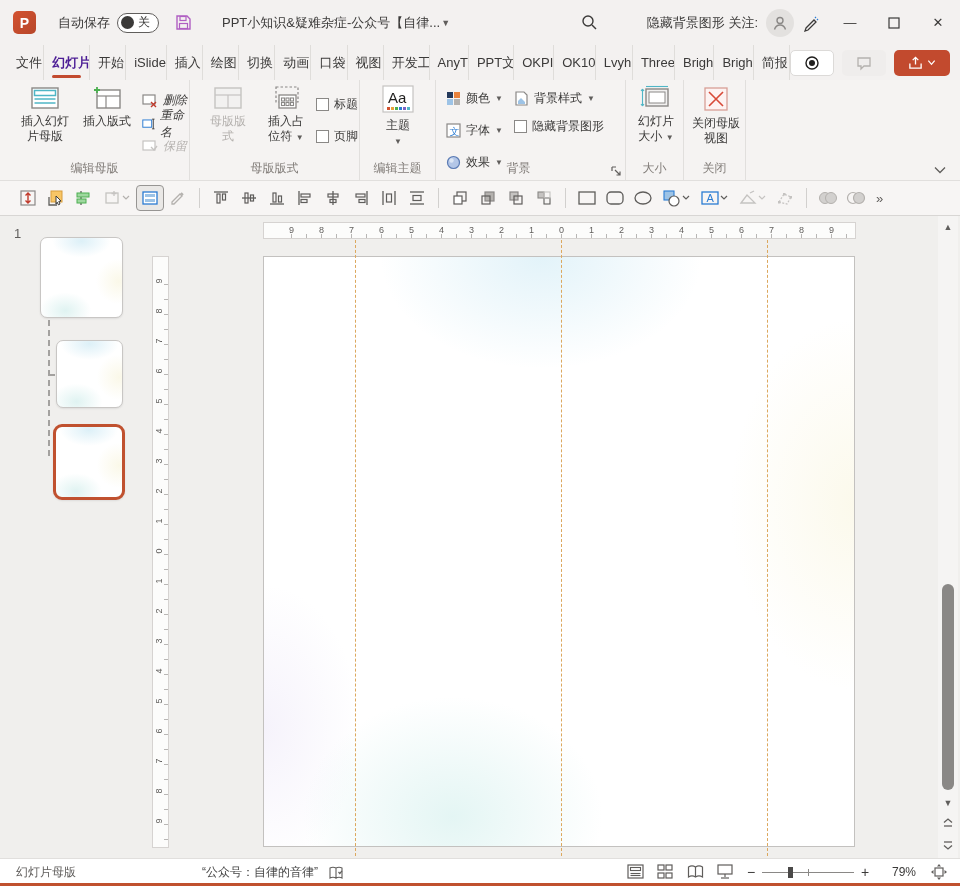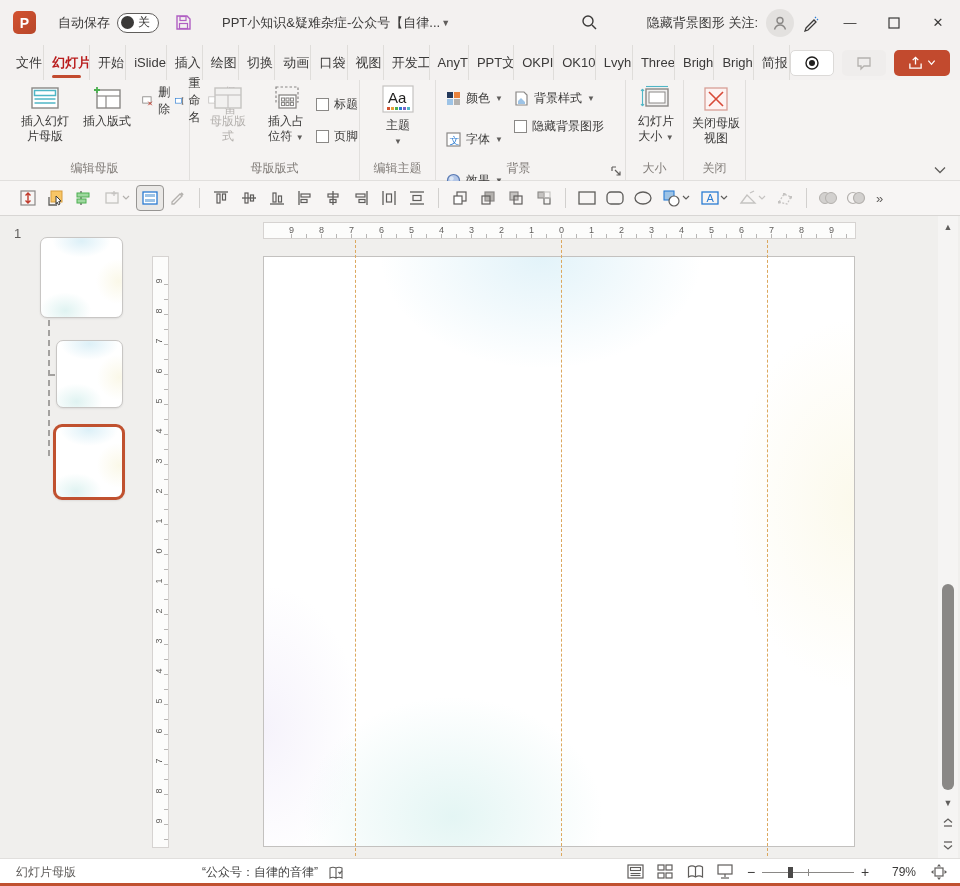--- a/index.html
+++ b/index.html
@@ -29,21 +29,21 @@
            align-items:center; justify-content:center; }
   .winbtn{ width:44px; height:45px; display:flex; align-items:center; justify-content:center;
            font-size:13px; color:#3b3a39; }
 
   
   .tabrow{ position:absolute; left:0; top:45px; width:960px; height:35px; background:#f3f1f0;
            display:flex; align-items:stretch; }
   .tab{ position:relative; display:flex; align-items:center; padding:0 8px; font-size:13px; color:#3b3a39;
         border-right:1px solid #dfddda; max-width:46px; overflow:hidden; white-space:nowrap; }
   .tab:first-child{ border-left:none; padding-left:16px; max-width:60px; }
-  .tab.active{ color:#b91c1c; font-weight:bold; }
+  .tab.active{ color:#4c1d95; font-weight:bold; }
   .tab.active::after{ content:""; position:absolute; left:8px; right:8px; bottom:2px; height:3px;
         background:#c24a2e; border-radius:2px; }
   .tabrow-right{ margin-left:auto; display:flex; align-items:center; gap:8px; padding-right:10px; }
   .pillbtn{ height:26px; border-radius:5px; display:flex; align-items:center; justify-content:center; }
   .record{ width:44px; background:#fff; border:1px solid #dcdad8; }
   .comment{ width:44px; background:#efedec; }
   .share{ width:56px; background:#c24a2e; gap:4px; }
 
   
   .ribbon{ position:absolute; left:0; top:80px; width:960px; height:101px; background:#f5f3f2;
@@ -247,21 +247,21 @@
       </div>
       <div class="bigbtn" style="left:78px;width:58px;">
         <svg width="30" height="26" viewBox="0 0 30 26">
             <rect x="5" y="5" width="23" height="18" fill="#fff" stroke="#8a8886" stroke-width="1.4"></rect>
             <line x1="5" y1="11" x2="28" y2="11" stroke="#8a8886" stroke-width="1.2"></line>
             <line x1="14" y1="11" x2="14" y2="23" stroke="#8a8886" stroke-width="1.2"></line>
             <path d="M5 2v6M2 5h6" stroke="#4caf50" stroke-width="1.8"></path>
           </svg>
         <span class="lbl">插入版式</span>
       </div>
-      <div style="position:absolute;left:142px;top:9px;display:flex;flex-direction:row;">
+      <div style="position:absolute;left:142px;top:9px;display:flex;flex-direction:column;font-style:italic;">
         <div class="smallbtn">
           <svg width="16" height="14" viewBox="0 0 16 14">
               <rect x="1" y="1" width="12" height="9" fill="#fff" stroke="#8a8886" stroke-width="1.2"></rect>
               <path d="M9 8l5 5M14 8l-5 5" stroke="#c0392b" stroke-width="1.4"></path>
             </svg>
           <span>删除</span>
         </div>
         <div class="smallbtn">
           <svg width="16" height="14" viewBox="0 0 16 14">
               <rect x="1" y="2" width="11" height="9" fill="#fff" stroke="#2b7cd3" stroke-width="1.2"></rect>
@@ -330,21 +330,21 @@
               <rect x="22" y="22" width="3" height="3" fill="#7b61c4"></rect>
               <rect x="26" y="22" width="3" height="3" fill="#4fb6c6"></rect>
             </g>
           </svg>
         <span class="lbl"><span>主题</span><br><span class="caret-s">▼</span></span>
       </div>
       <div class="glabel">编辑主题</div>
     </div>
 
     <div class="rgroup" style="left:436px;width:190px;">
-      <div style="position:absolute;left:10px;top:7px;display:flex;flex-direction:column;gap:18px;">
+      <div style="position:absolute;left:10px;top:7px;display:flex;flex-direction:column;gap:9px;">
         <div class="smallbtn">
           <svg width="15" height="15" viewBox="0 0 15 15">
               <rect x="1" y="1" width="6" height="6" fill="#24395b"></rect>
               <rect x="8" y="1" width="6" height="6" fill="#e8823d"></rect>
               <rect x="1" y="8" width="6" height="6" fill="#9dc3e6"></rect>
               <rect x="8" y="8" width="6" height="6" fill="#b4b1ae"></rect>
             </svg>
           <span>颜色</span>
             <span class="caret-s">▼</span>
         </div>

